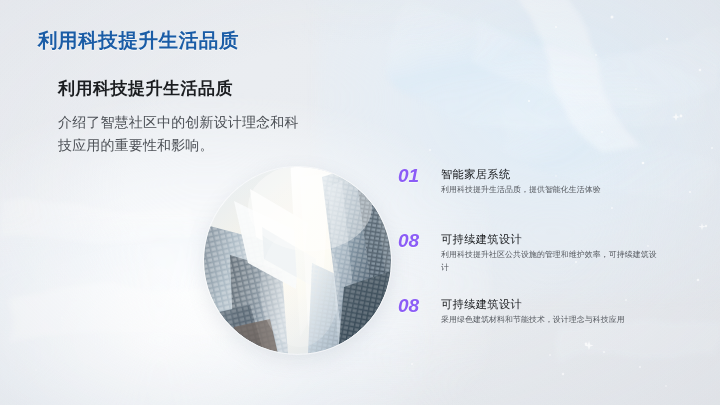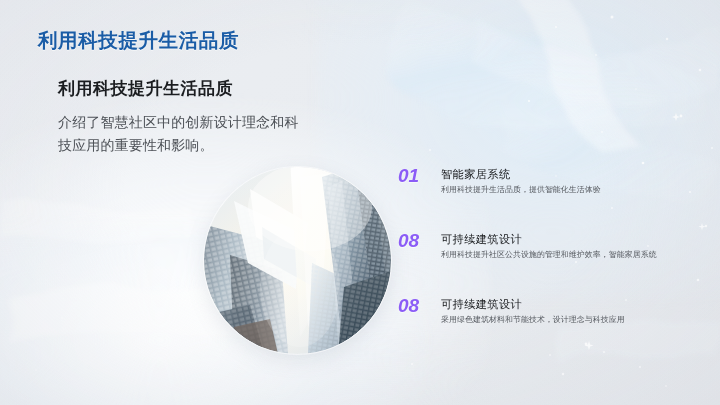--- a/index.html
+++ b/index.html
@@ -280,21 +280,21 @@
 
   <div class="item item-1">
     <div class="num">01</div>
     <div class="it-head">智能家居系统</div>
     <div class="it-desc">利用科技提升生活品质，提供智能化生活体验</div>
   </div>
 
   <div class="item item-2">
     <div class="num">08</div>
     <div class="it-head">可持续建筑设计</div>
-    <div class="it-desc">利用科技提升社区公共设施的管理和维护效率，智能家居系统</div>
+    <div class="it-desc">利用科技提升社区公共设施的管理和维护效率，可持续建筑设计</div>
   </div>
 
   <div class="item item-3">
     <div class="num">08</div>
     <div class="it-head">可持续建筑设计</div>
     <div class="it-desc">采用绿色建筑材料和节能技术，设计理念与科技应用</div>
   </div>
 
 </div>
 

